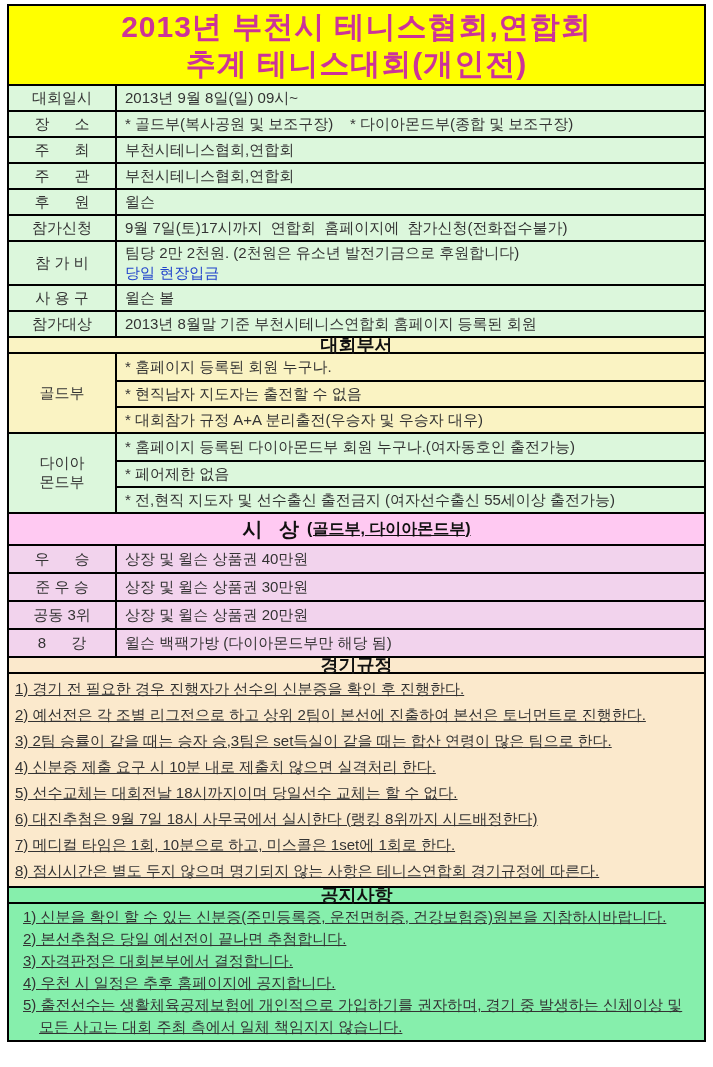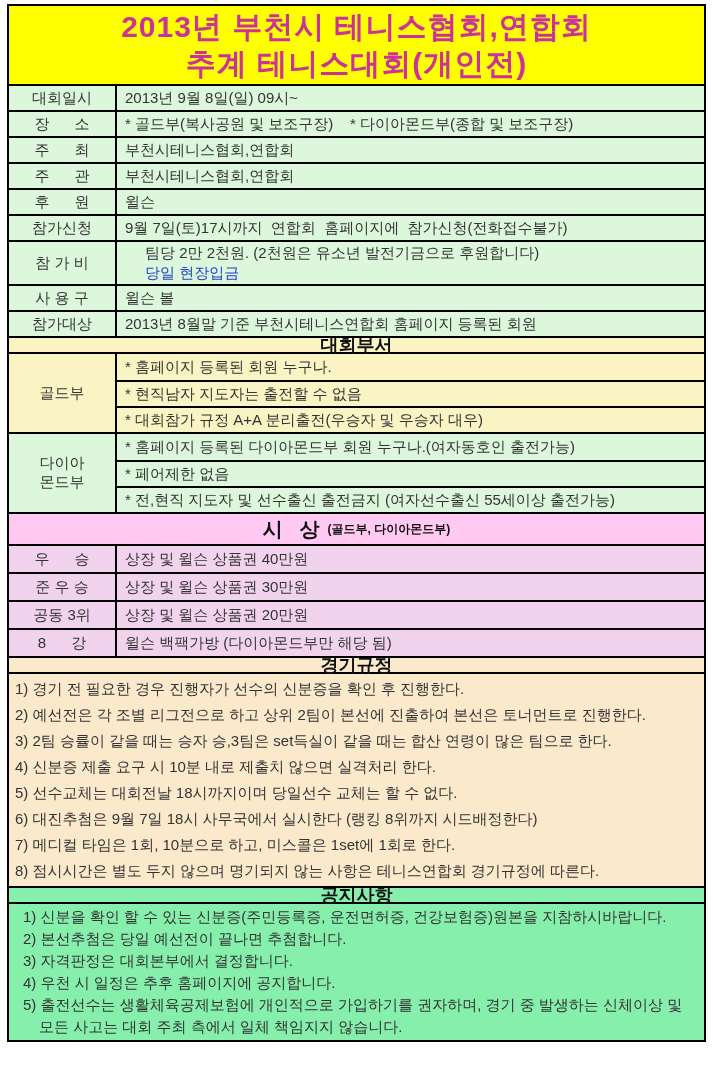--- a/index.html
+++ b/index.html
@@ -24,21 +24,21 @@
     color:#cc3399; letter-spacing:1px;
     text-align:center;
   }
   
   .row {
     box-sizing:border-box; display:flex; align-items:stretch;
     border-bottom:2px solid #000;
     font-size:15px;
   }
   .h26 { height:26px; }
-  .h44 { height:44px;gap:20px; }
+  .h44 { height:44px; }
   .h28 { height:28px; }
   .lbl {
     box-sizing:border-box; width:108px; flex:0 0 108px;
     border-right:2px solid #000;
     display:flex; flex-direction:column; align-items:center; justify-content:center;
     white-space:pre; text-align:center;
   }
   .val {
     flex:1; display:flex; align-items:center;
     padding:0 8px; white-space:pre; overflow:hidden;
@@ -54,38 +54,39 @@
   .salmon { background:#86efac; }
   
   .sec-header {
     box-sizing:border-box; height:16px;
     border-bottom:2px solid #000;
     display:flex; align-items:center; justify-content:center;
     font-weight:bold; font-size:18px; color:#111;
   }
   .awards-header { height:32px; }
   .awards-header .big { font-size:20px; font-weight:bold; margin-right:8px; white-space:pre; }
-  .awards-header .sub { font-size:12px; font-weight:bold; }
+  .awards-header .sub { font-size:16px; font-weight:bold;text-decoration:underline; }
   
   .group {
     box-sizing:border-box; display:flex; align-items:stretch;
     border-bottom:2px solid #000; font-size:15px;
   }
   .gitems { flex:1; display:flex; flex-direction:column; }
   .gitem {
     box-sizing:border-box; height:26px; flex:0 0 26px;
     display:flex; align-items:center; padding:0 8px; white-space:pre; overflow:hidden;
   }
   .gitem + .gitem { border-top:2px solid #000; }
   
   .textblock {
     box-sizing:border-box;
     border-bottom:2px solid #000;
     padding:2px 6px;
     font-size:15px;
+    text-decoration:underline;
   }
   .textblock.last { border-bottom:none; }
   .tline { line-height:26px; white-space:nowrap; overflow:hidden; }
   .nline { line-height:22px; padding-left:24px; text-indent:-16px; }
 </style>
 </head>
 <body>
 
 <div class="sheet">
 

